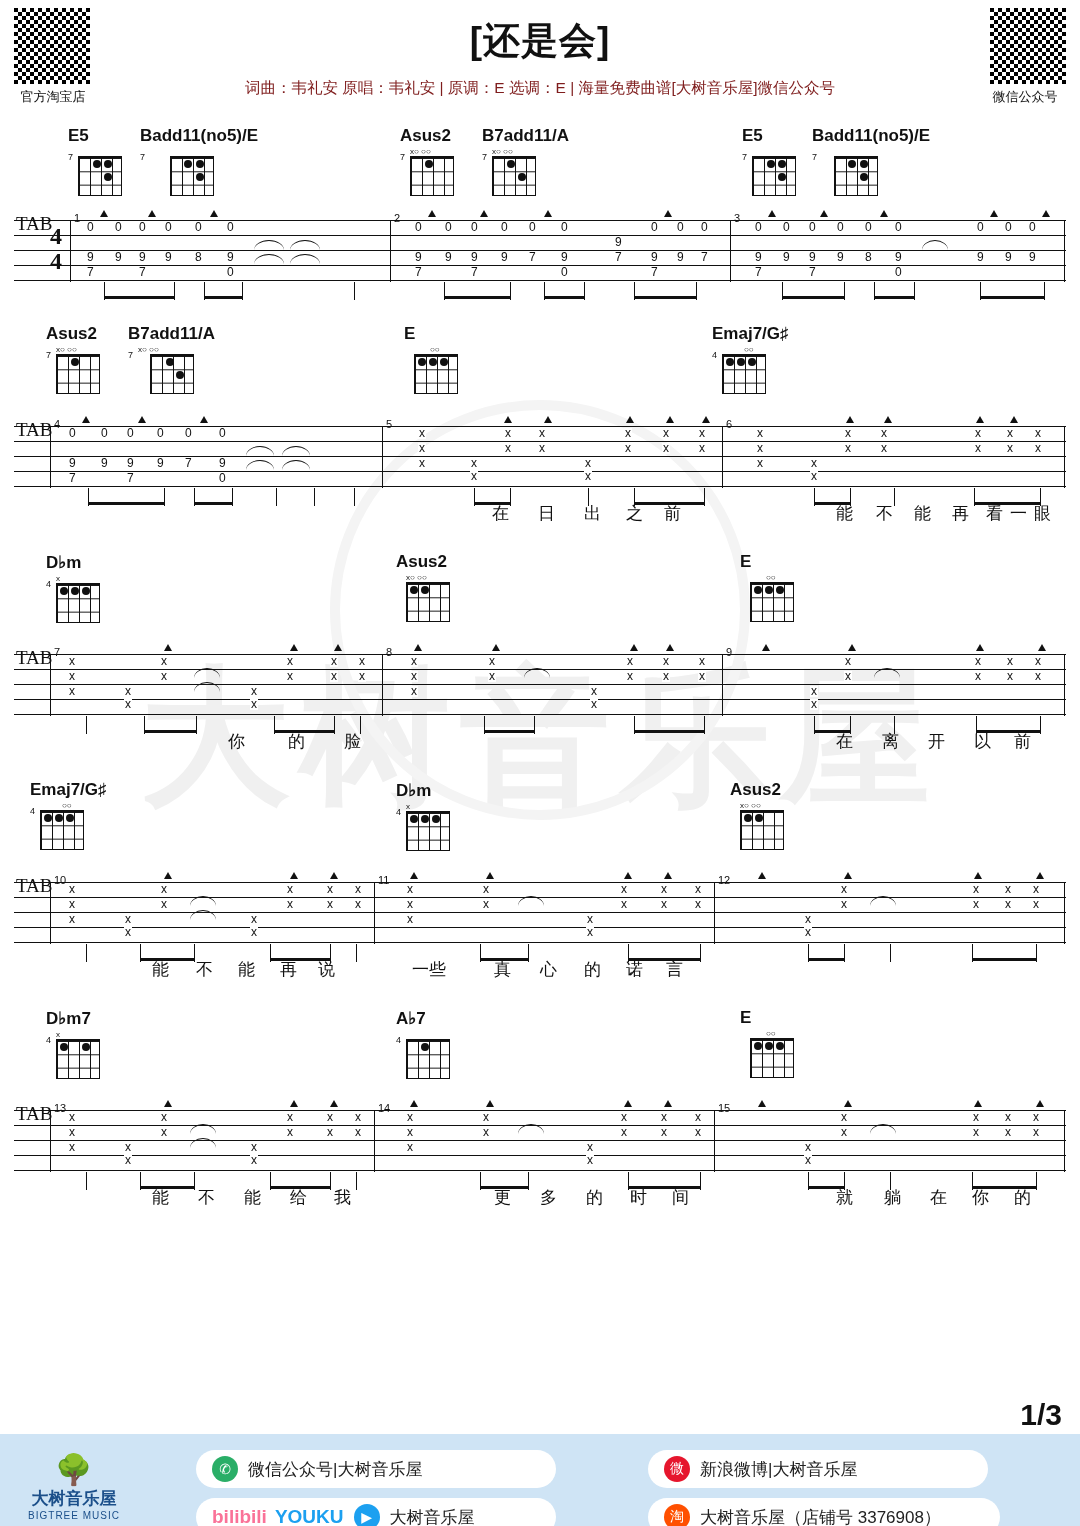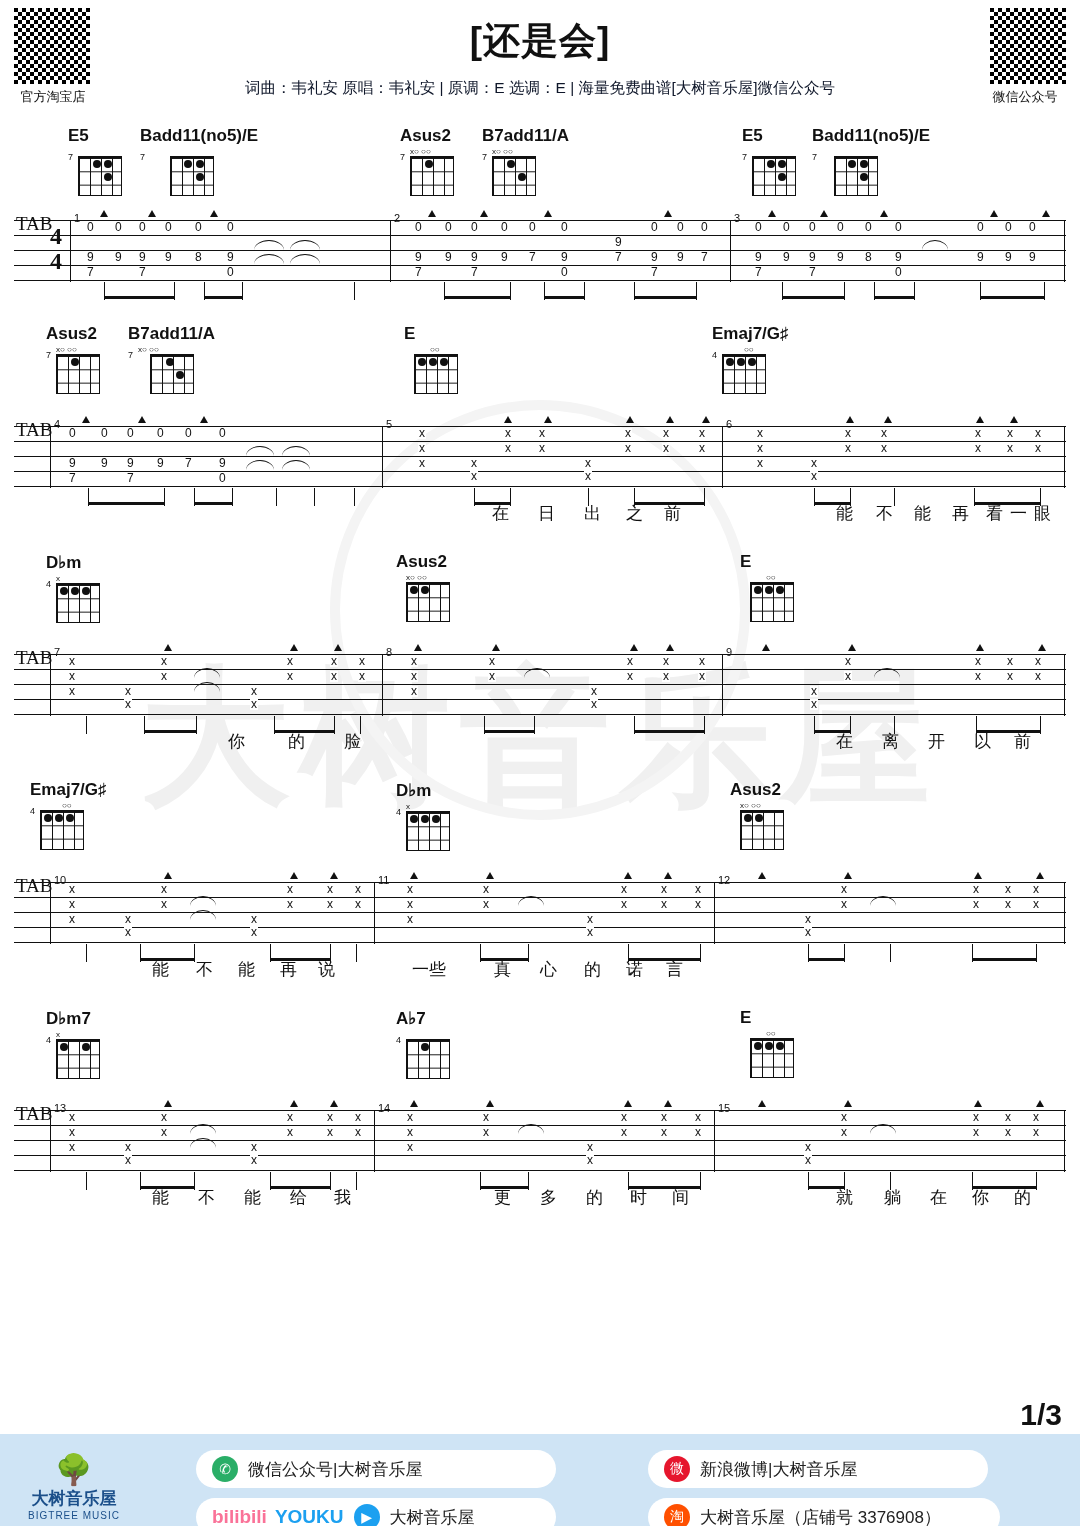--- a/index.html
+++ b/index.html
@@ -30,21 +30,21 @@
     position:absolute; top:88px; width:106px; text-align:center;
     font-size:13px; color:#111;
   }
   .qr-caption.left { left:0px;text-align:center; }
   .qr-caption.right { right:2px; }
   .title {
     text-align:center; font-size:37px; font-weight:bold;
     letter-spacing:1px; padding-top:16px; color:#111;
   }
   .subtitle {
-    text-align:center; font-size:15.5px; margin-top:12px; color:#0f172a;
+    text-align:center; font-size:15.5px; margin-top:12px; color:#7f1d1d;
   }
 
   
   .system { position:relative; }
   .chordrow { position:relative; height:92px; }
   .chord { position:absolute; }
   .chord .cname { font-size:17px; font-weight:bold; white-space:nowrap; margin-bottom:2px;}
   .diagram { position:relative; width:62px; height:52px; }
   .diagram .grid {
     position:absolute; left:10px; top:8px; width:44px; height:40px;

